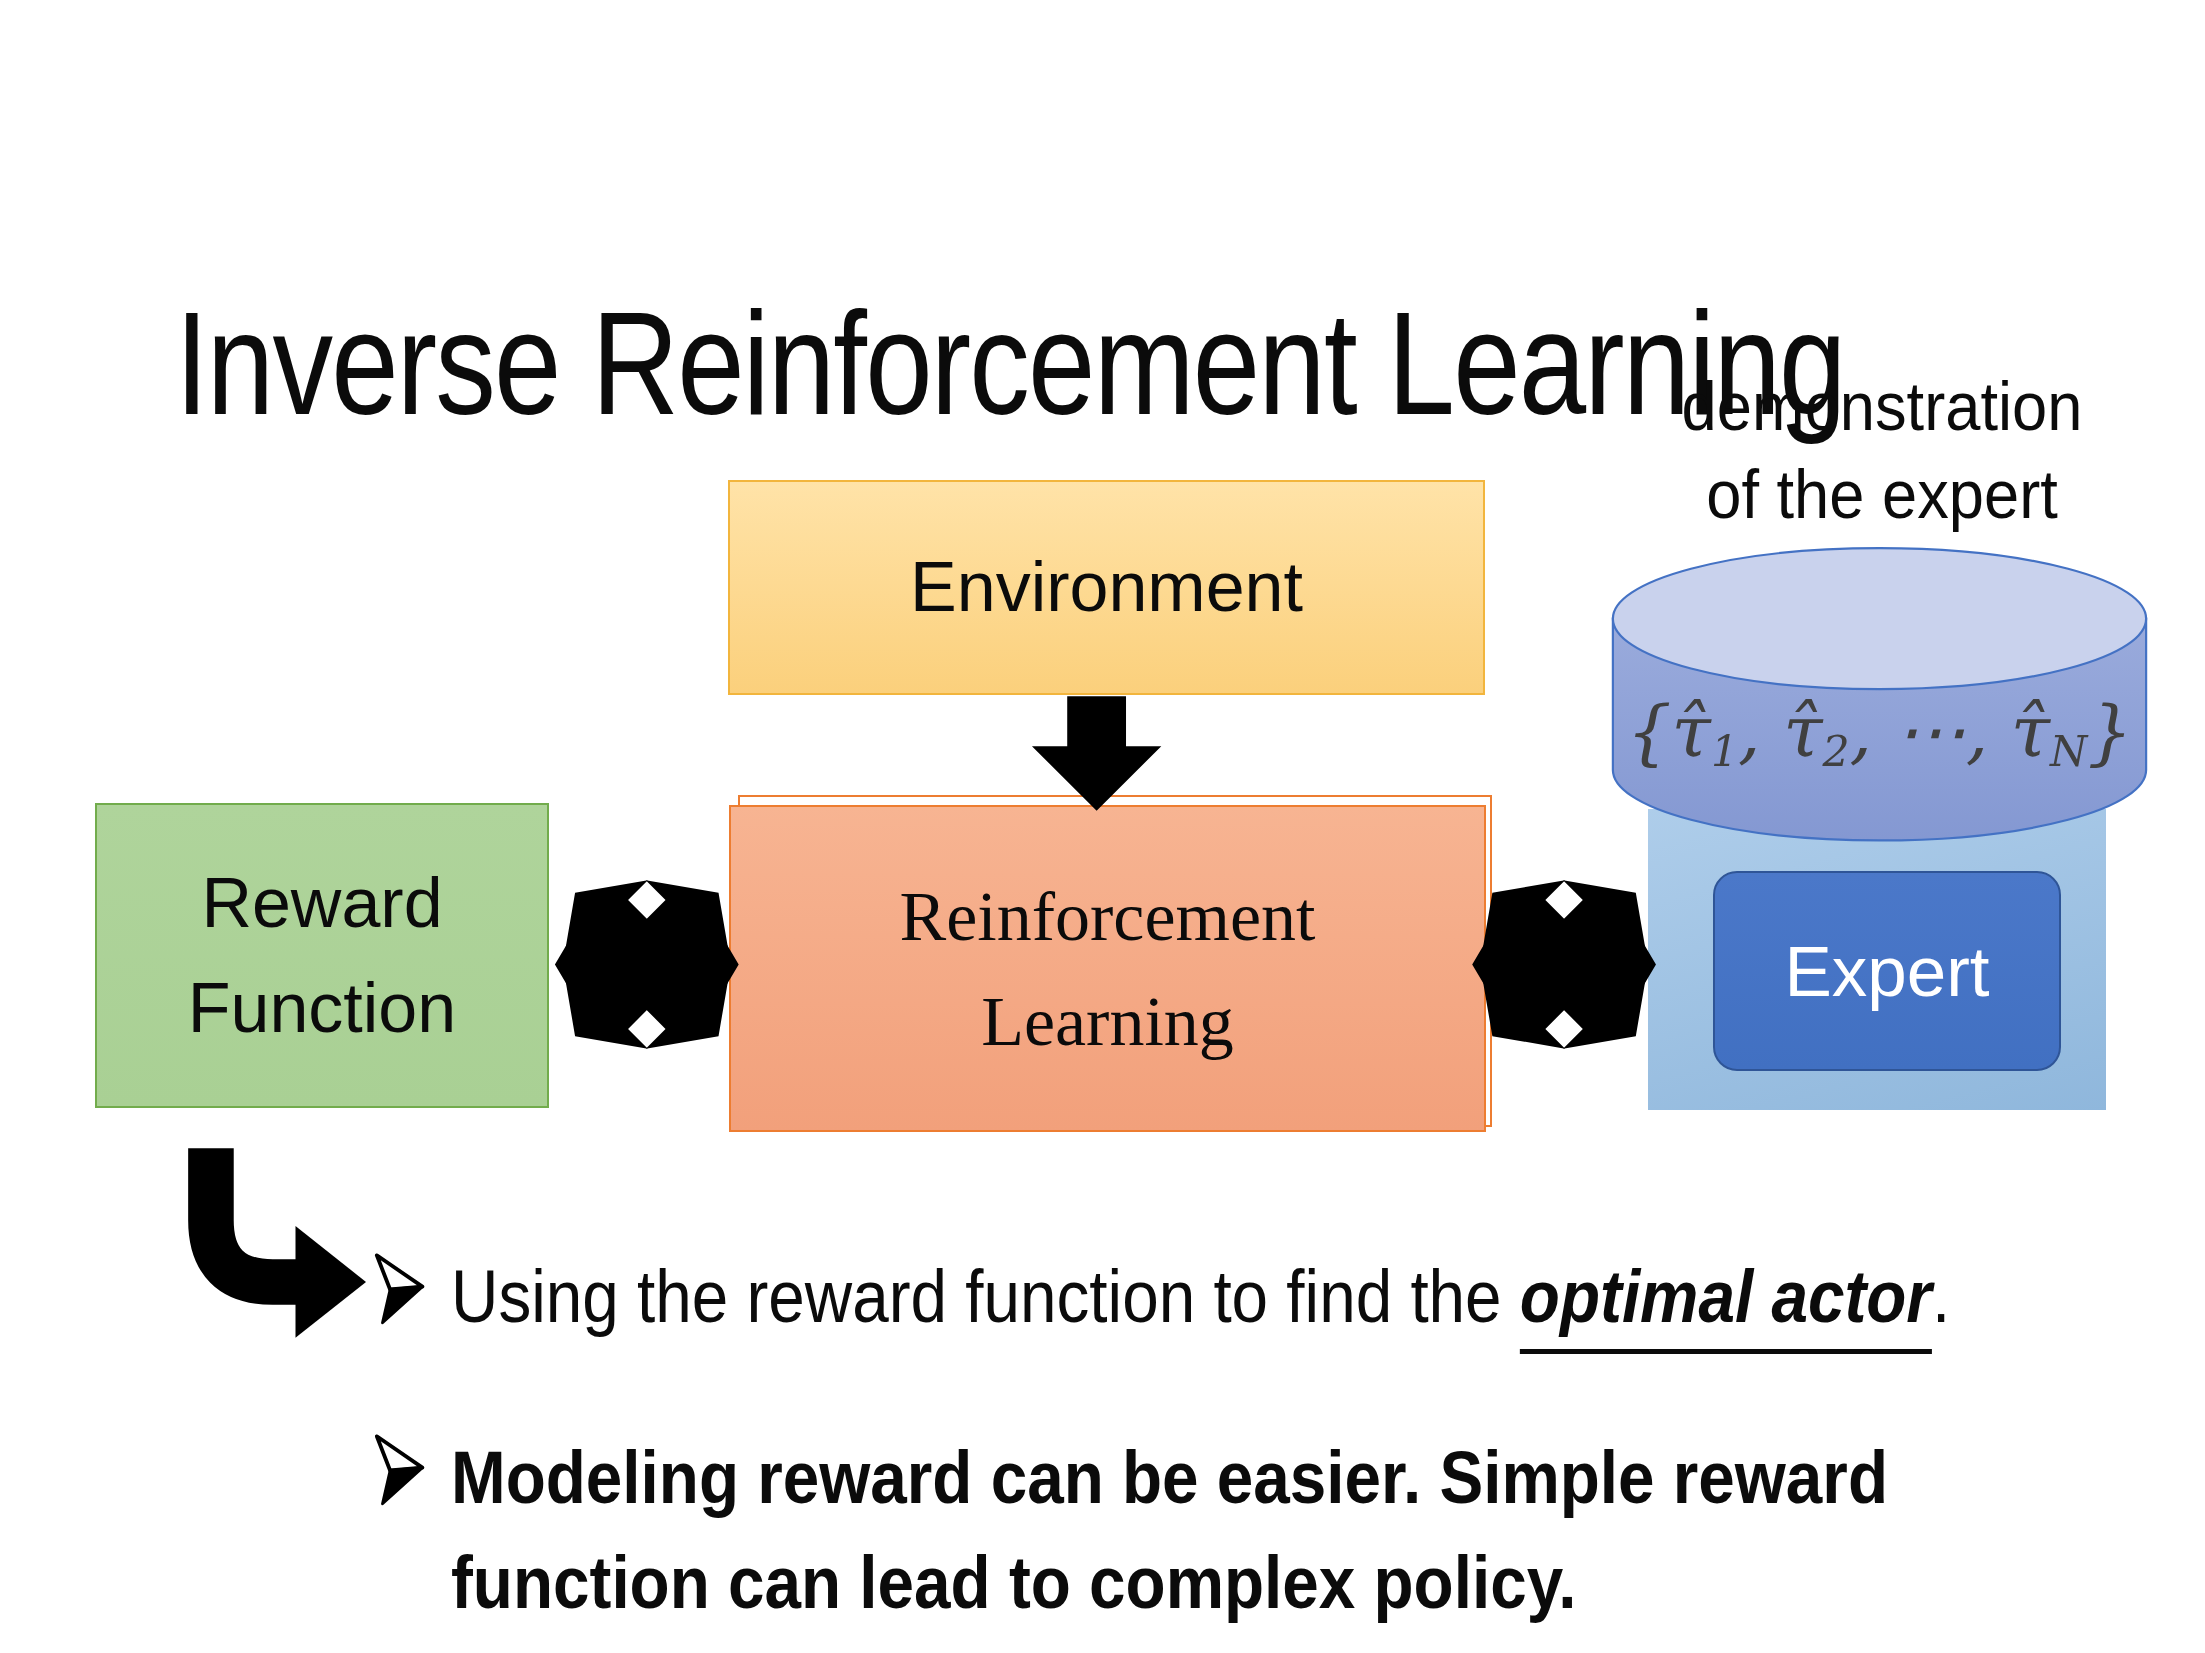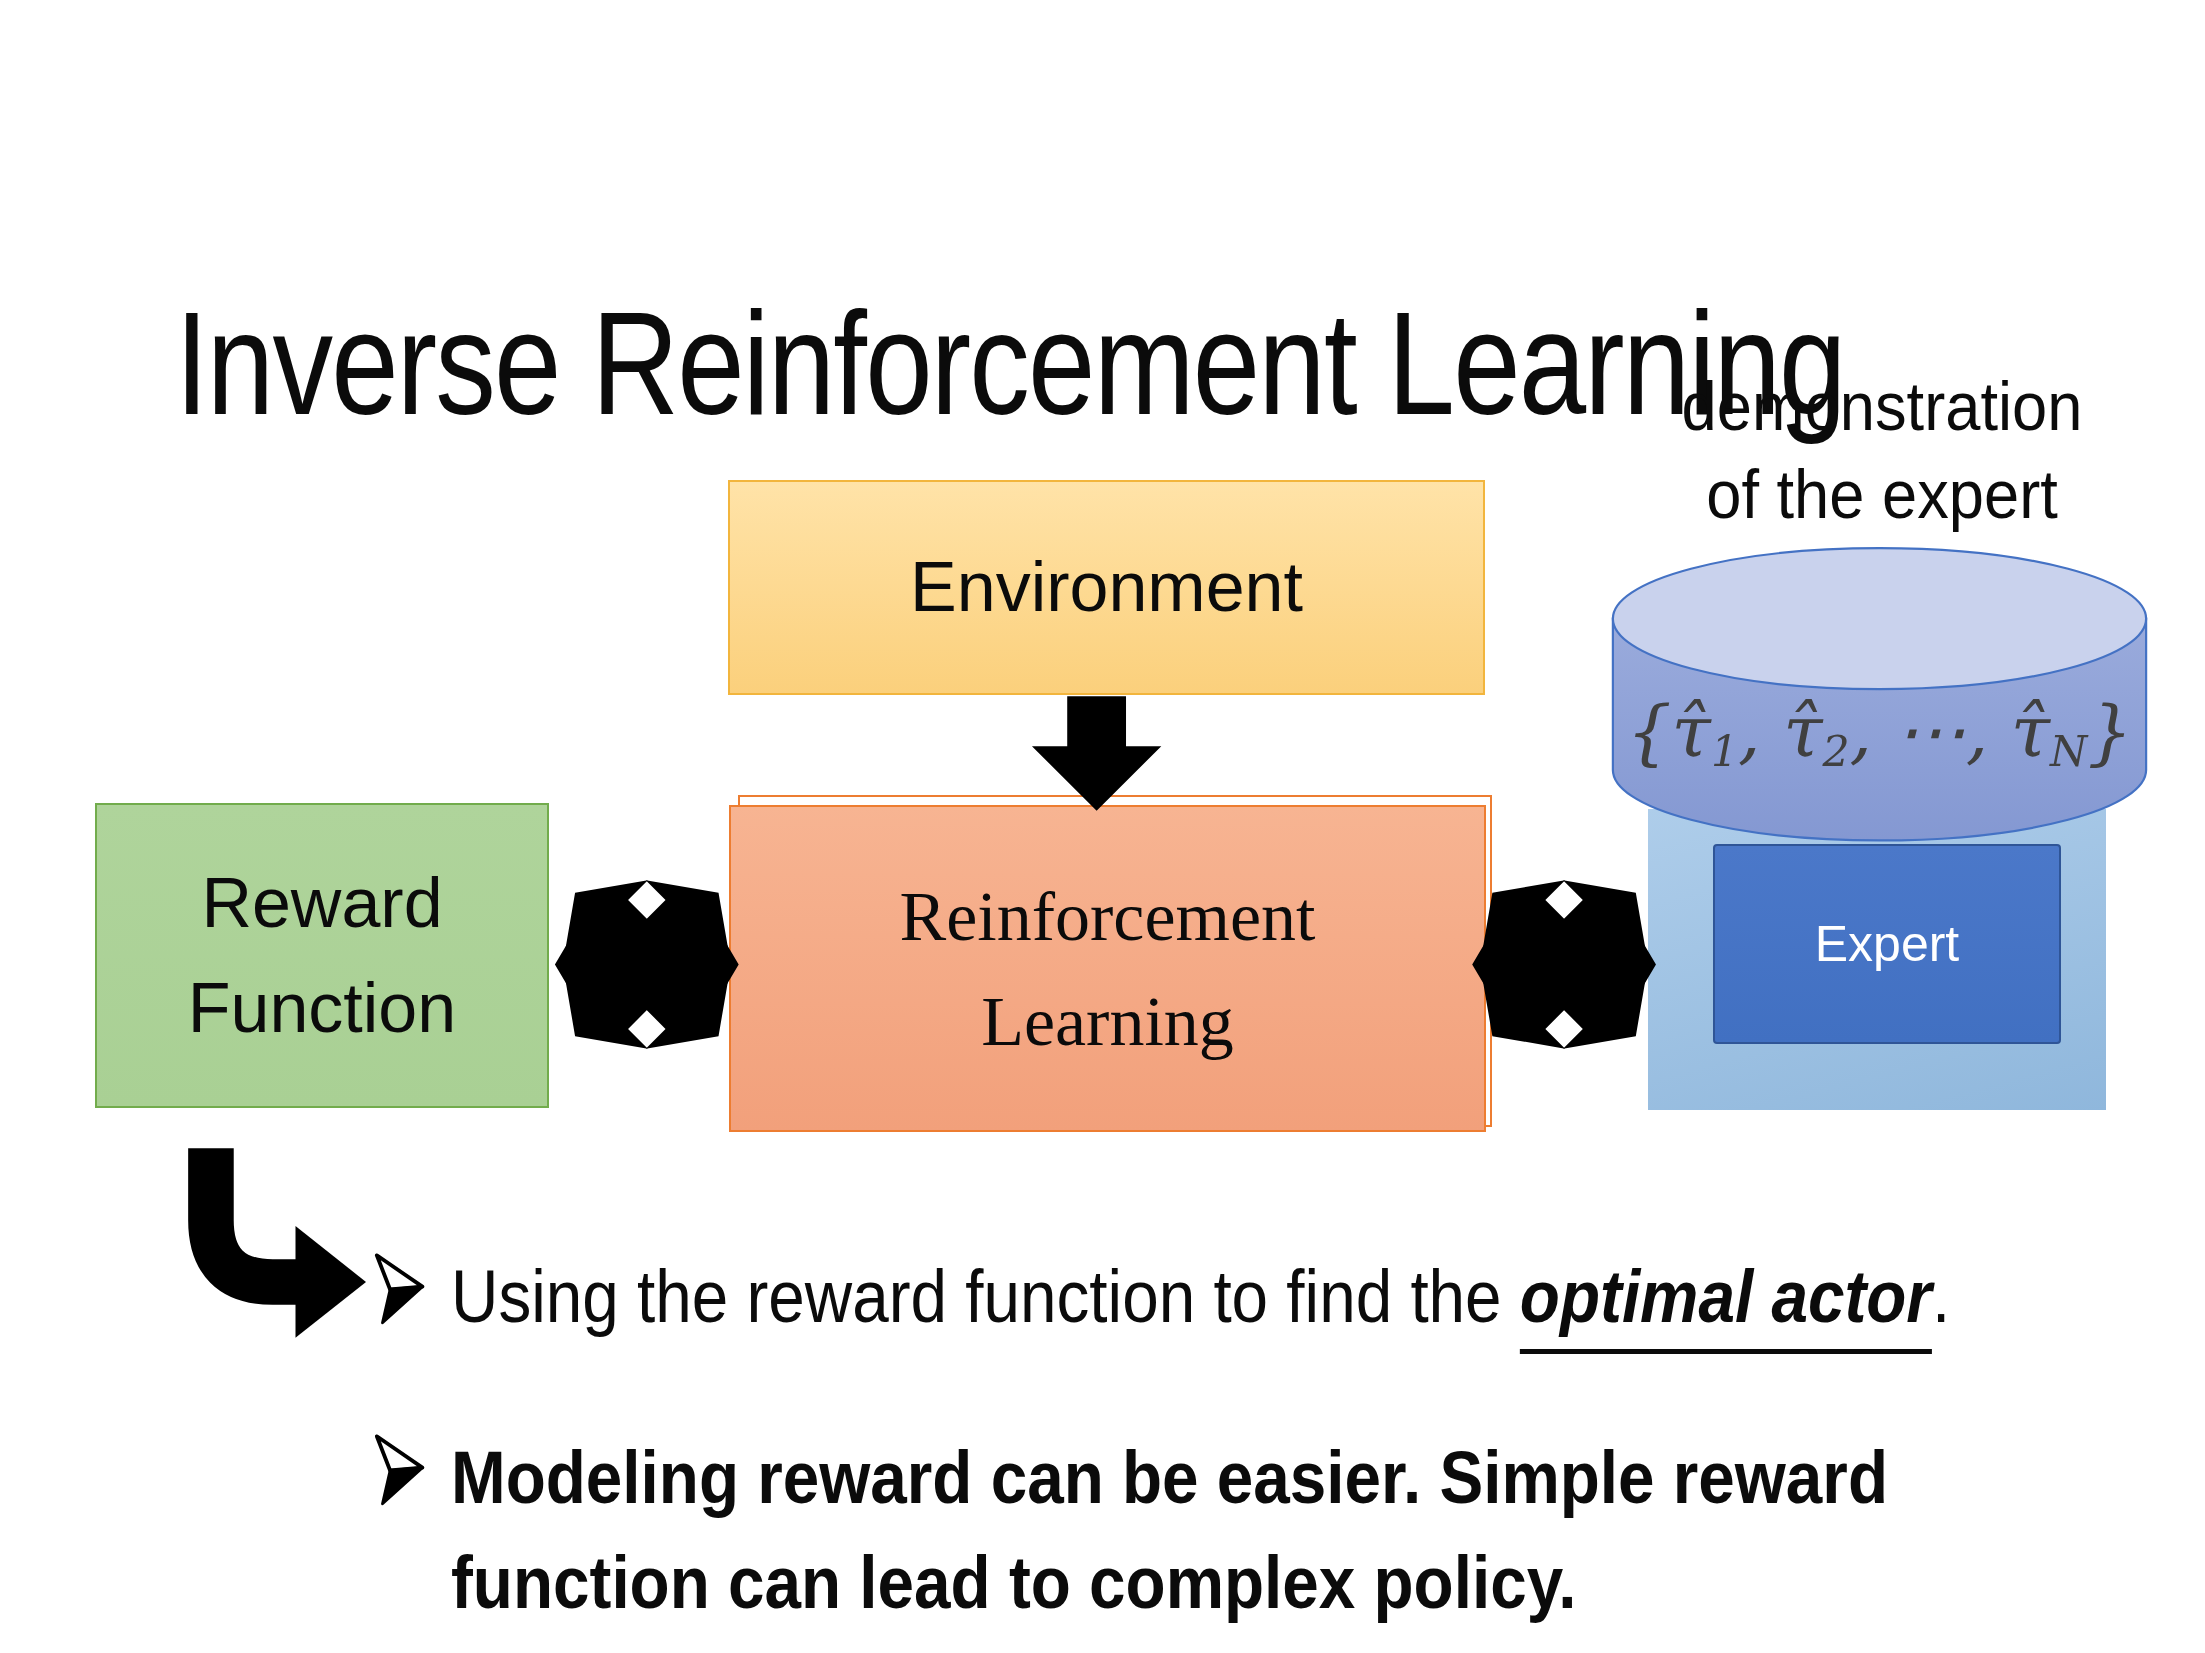--- a/index.html
+++ b/index.html
@@ -46,23 +46,23 @@
     border:2.9px solid #ED7D31;background:linear-gradient(180deg,#F7B492 0%,#F2A07B 100%);
     z-index:3;
     font-family:Liberation Serif, serif;
   }
   .expert-container{
     left:1648px;top:809px;width:458px;height:301px;
     background:linear-gradient(165deg,#AECDEA 0%,#8FB7DC 100%);
     z-index:2;
   }
   .expert-box{
-    left:1713px;top:844px;width:344px;height:196px;border-radius:4px;
+    left:1713px;top:871px;width:344px;height:196px;border-radius:24px;
     border:2.9px solid #2F5597;background:linear-gradient(180deg,#4B78C9 0%,#4170C2 100%);
-    color:#ffffff;font-size:50px;z-index:6;
+    color:#ffffff;font-size:71px;z-index:6;
     display:flex;align-items:center;justify-content:center;
   }
 
   
   .cyl-svg{left:1607px;top:542px;z-index:5;}
   .cyl-math{
     left:1617px;top:690px;width:525px;text-align:center;z-index:7;
     font-family:"DejaVu Serif","Liberation Serif",serif;font-style:italic;
     font-size:71px;color:#404040;white-space:nowrap;
   }

